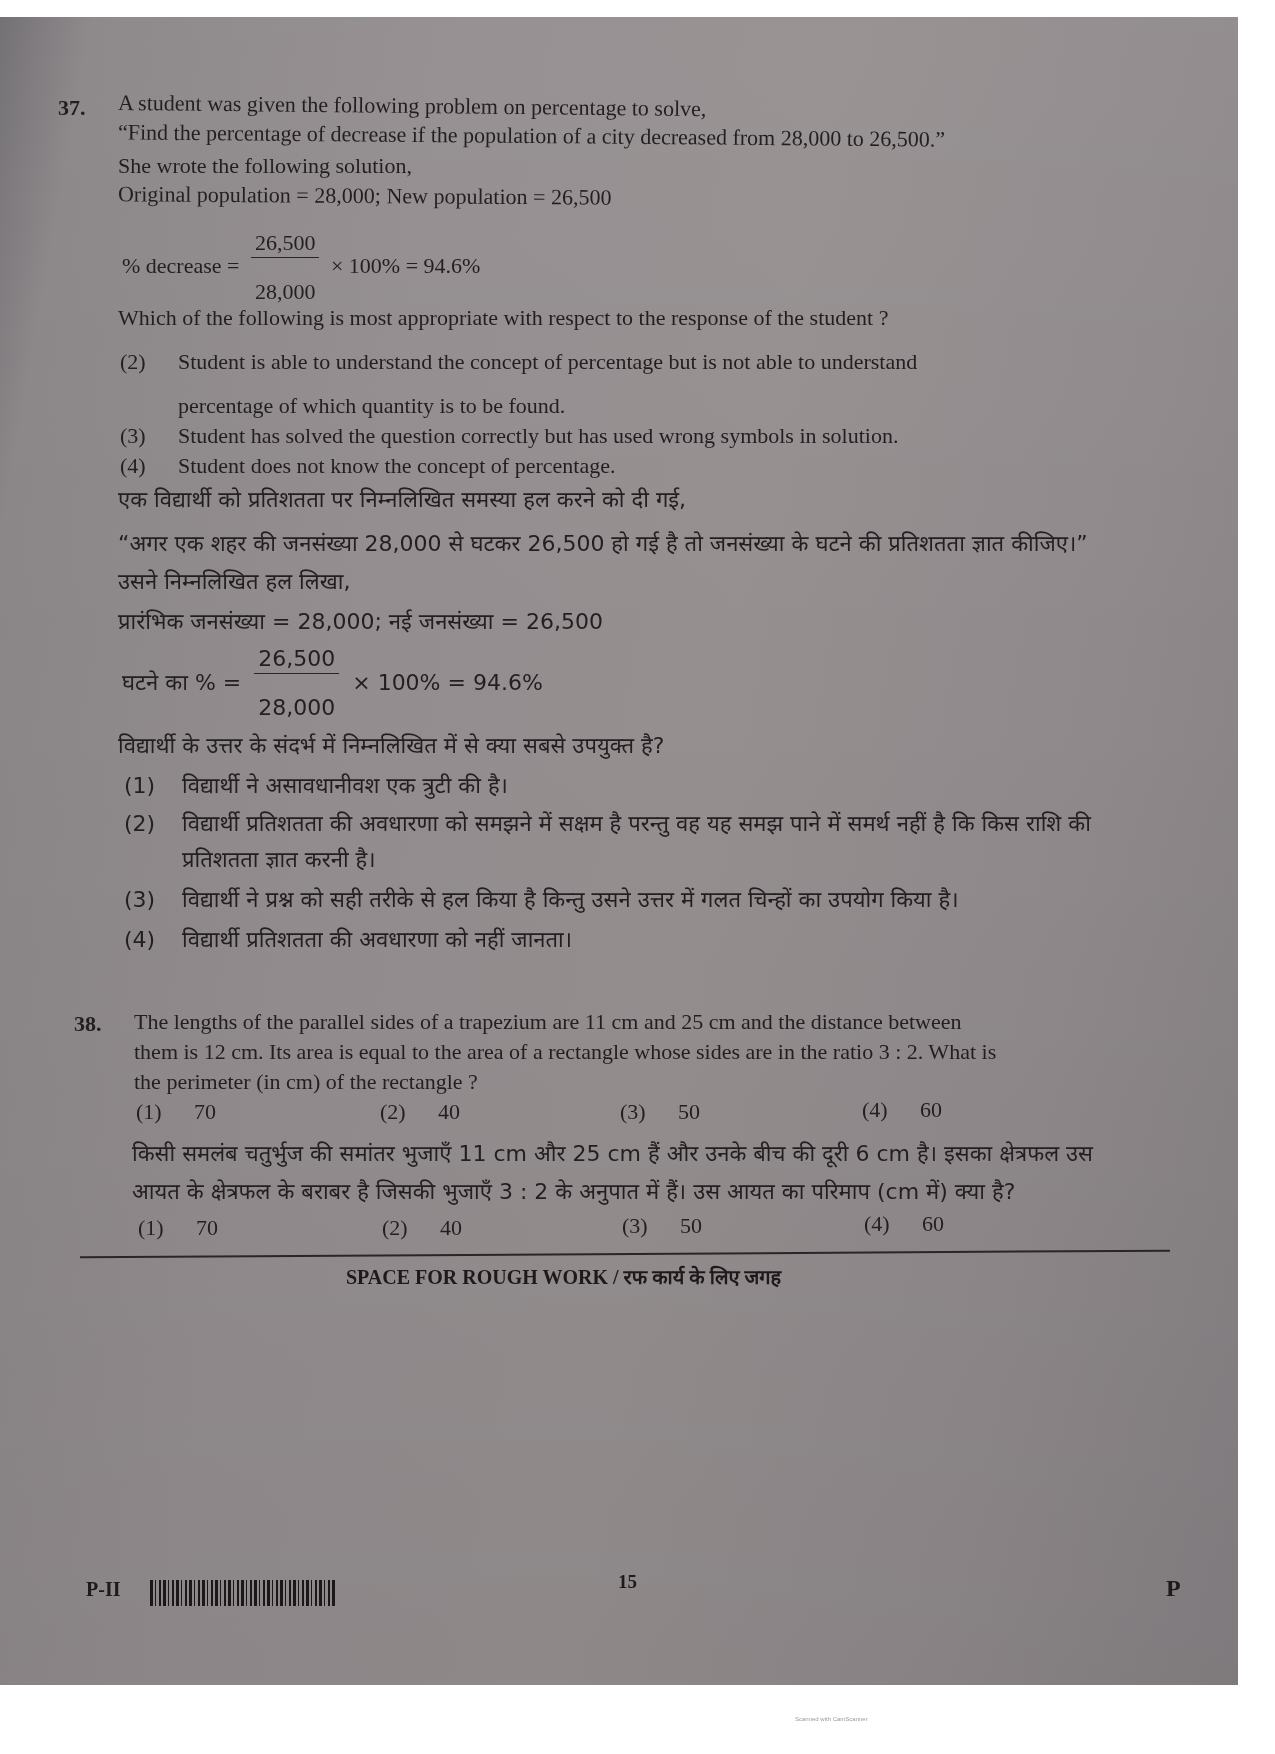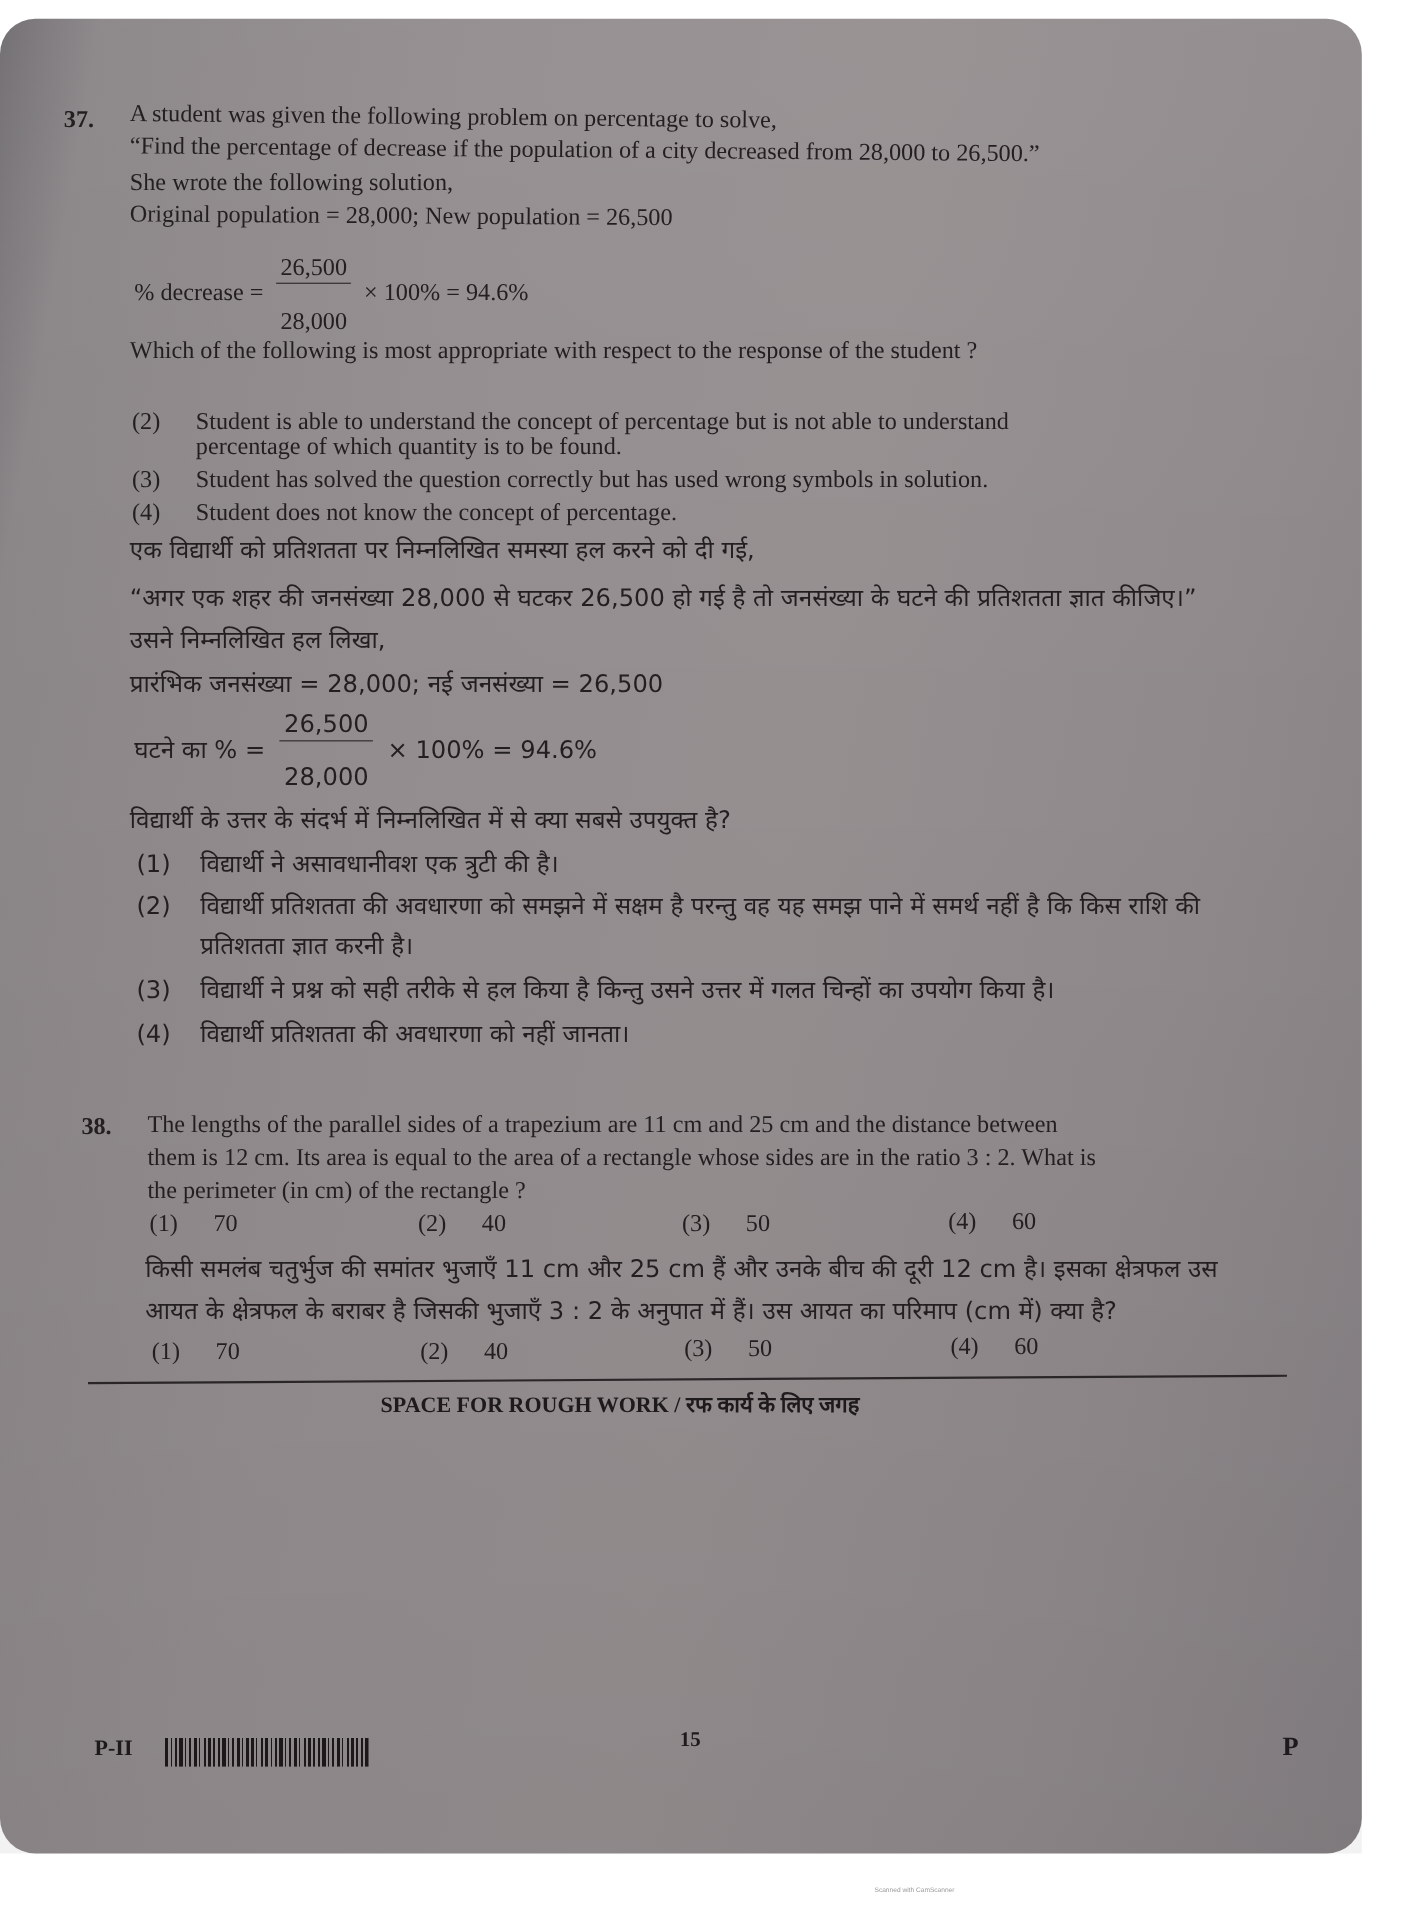--- a/index.html
+++ b/index.html
@@ -3,21 +3,20 @@
 <meta charset="utf-8">
 <style>
   html, body { margin:0; padding:0; }
   body {
     width:1275px; height:1754px; background:#ffffff; position:relative; overflow:hidden;
     font-family:"Liberation Serif", "DejaVu Serif", serif;
   }
   .photo {
     position:absolute; left:0; top:17px; width:1238px; height:1668px;
     background: linear-gradient(100deg, #6f6c70 0%, #8a8587 6%, #938d8f 30%, #958f90 55%, #8f898b 80%, #858083 100%);
-    border-radius: 32px;
   }
   .photo::before {
     content:""; position:absolute; inset:0;
     background: linear-gradient(180deg, rgba(255,255,255,0.04) 0%, rgba(0,0,0,0) 40%, rgba(0,0,0,0.05) 100%);
   }
   .qnum { position:absolute; font-weight:bold; font-size:22px; color:#231e20; }
   .line { position:absolute; white-space:nowrap; font-size:22px; color:#231e20; }
   .hi { font-family:"DejaVu Sans", sans-serif; font-size:22px; }
   .opt { position:absolute; font-size:22px; color:#231e20; white-space:nowrap; }
   .opt .n { display:inline-block; width:58px; }
@@ -42,21 +41,21 @@
   <div class="line" style="left:118px;top:166px;transform:rotate(0.4deg);">Original population = 28,000; New population = 26,500</div>
   <div class="line" style="left:122px;top:214px;">
     <span>% decrease =</span>
     <span class="frac">
       <span class="num">26,500</span>
       <span class="den">28,000</span>
     </span>
     <span>× 100% = 94.6%</span>
   </div>
   <div class="line" style="left:118px;top:288px;">Which of the following is most appropriate with respect to the response of the student ?</div>
-  <div class="opt" style="left:120px;top:353px;"><span class="n">(2)</span><span>Student is able to understand the concept of percentage but is not able to understand</span></div>
+  <div class="opt" style="left:120px;top:332px;"><span class="n">(2)</span><span>Student is able to understand the concept of percentage but is not able to understand</span></div>
   <div class="opt" style="left:178px;top:376px;">percentage of which quantity is to be found.</div>
   <div class="opt" style="left:120px;top:406px;"><span class="n">(3)</span><span>Student has solved the question correctly but has used wrong symbols in solution.</span></div>
   <div class="opt" style="left:120px;top:436px;"><span class="n">(4)</span><span>Student does not know the concept of percentage.</span></div>
 
   <div class="line hi" style="left:118px;top:466px;">एक विद्यार्थी को प्रतिशतता पर निम्नलिखित समस्या हल करने को दी गई,</div>
   <div class="line hi" style="left:118px;top:510px;">“अगर एक शहर की जनसंख्या 28,000 से घटकर 26,500 हो गई है तो जनसंख्या के घटने की प्रतिशतता ज्ञात कीजिए।”</div>
   <div class="line hi" style="left:118px;top:548px;">उसने निम्नलिखित हल लिखा,</div>
   <div class="line hi" style="left:118px;top:588px;">प्रारंभिक जनसंख्या = 28,000; नई जनसंख्या = 26,500</div>
   <div class="line hi" style="left:122px;top:630px;">
     <span>घटने का % =</span>
@@ -75,21 +74,21 @@
 
   <div class="qnum" style="left:74px;top:994px;">38.</div>
   <div class="line" style="left:134px;top:992px;">The lengths of the parallel sides of a trapezium are 11 cm and 25 cm and the distance between</div>
   <div class="line" style="left:134px;top:1022px;">them is 12 cm. Its area is equal to the area of a rectangle whose sides are in the ratio 3 : 2. What is</div>
   <div class="line" style="left:134px;top:1052px;">the perimeter (in cm) of the rectangle ?</div>
   <div class="opt" style="left:136px;top:1082px;"><span class="n">(1)</span><span>70</span></div>
   <div class="opt" style="left:380px;top:1082px;"><span class="n">(2)</span><span>40</span></div>
   <div class="opt" style="left:620px;top:1082px;"><span class="n">(3)</span><span>50</span></div>
   <div class="opt" style="left:862px;top:1080px;"><span class="n">(4)</span><span>60</span></div>
 
-  <div class="line hi" style="left:132px;top:1120px;">किसी समलंब चतुर्भुज की समांतर भुजाएँ 11 cm और 25 cm हैं और उनके बीच की दूरी 12 cm है। इसका क्षेत्रफल उस</div>
+  <div class="line hi" style="left:132px;top:1120px;">किसी समलंब चतुर्भुज की समांतर भुजाएँ 11 cm और 25 cm हैं और उनके बीच की दूरी 6 cm है। इसका क्षेत्रफल उस</div>
   <div class="line hi" style="left:132px;top:1158px;">आयत के क्षेत्रफल के बराबर है जिसकी भुजाएँ 3 : 2 के अनुपात में हैं। उस आयत का परिमाप (cm में) क्या है?</div>
   <div class="opt" style="left:138px;top:1198px;"><span class="n">(1)</span><span>70</span></div>
   <div class="opt" style="left:382px;top:1198px;"><span class="n">(2)</span><span>40</span></div>
   <div class="opt" style="left:622px;top:1196px;"><span class="n">(3)</span><span>50</span></div>
   <div class="opt" style="left:864px;top:1194px;"><span class="n">(4)</span><span>60</span></div>
 
   <div class="rule" style="top:1236px;transform:rotate(-0.35deg);"></div>
   <div class="footer" style="left:346px;top:1246px;font-weight:bold;"><span>SPACE FOR ROUGH WORK / रफ कार्य के लिए जगह</span></div>
 
   <div class="footer" style="left:86px;top:1561px;font-size:20px;">P-II</div>

